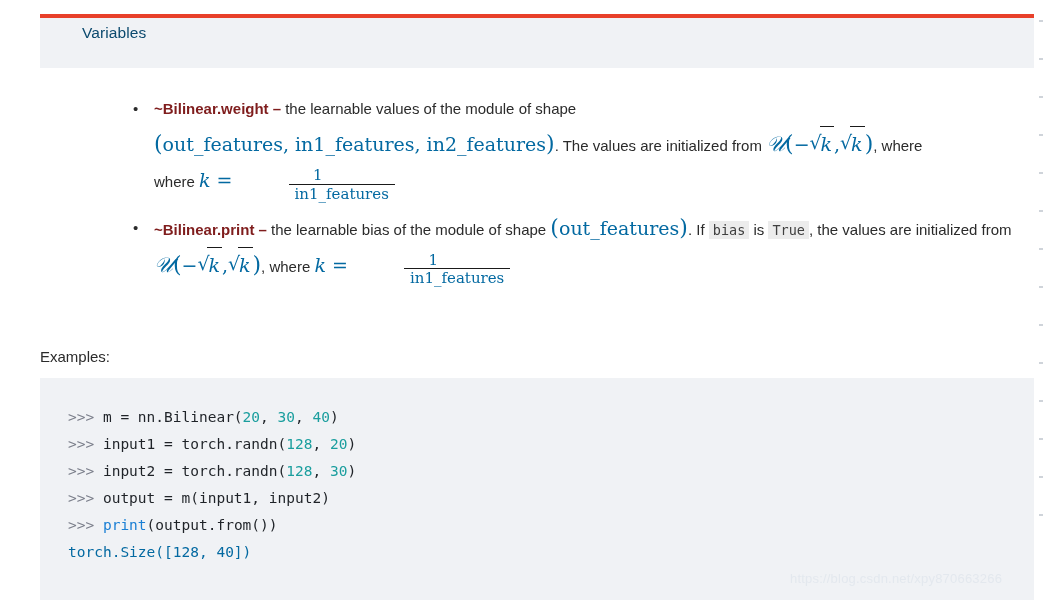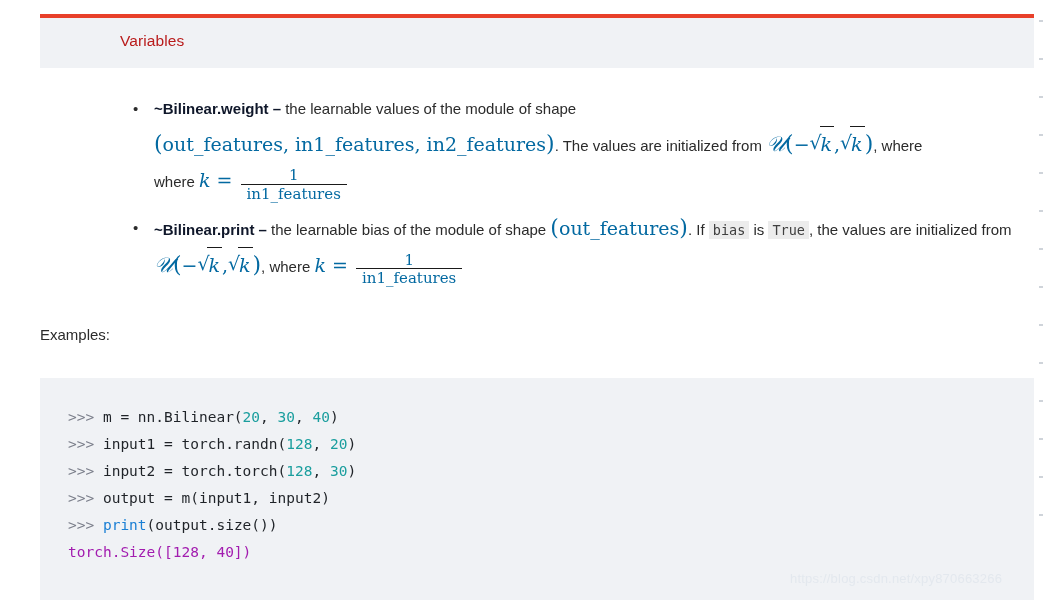--- a/index.html
+++ b/index.html
@@ -20,25 +20,24 @@
   .vars-band {
     position: absolute;
     left: 40px; top: 14px;
     width: 994px; height: 54px;
     background: #f0f2f5;
     border-top: 4px solid #e8402a;
     box-sizing: border-box;
   }
   .vars-title {
     position: absolute;
-    left: 82px; top: 32px;
+    left: 82px; top: 24px;
     font-size: 15.5px;
-    color: #b91c1c;
+    color: #0c4a6e;
     letter-spacing: .1px;
-    margin-left: 38px;
   }
 
   
   .bullets {
     position: absolute;
     left: 128px; top: 92px;
     width: 900px;
   }
   .bullet {
     position: relative;
@@ -48,21 +47,21 @@
     line-height: 34px;
     color: #2b2b2b;
   }
   .bullet .dot {
     position: absolute;
     left: 5px; top: 0;
     line-height: 34px;
     font-size: 15px;
     color: #2b2b2b;
   }
-  .bullet b { font-weight: bold; color: #0f172a; }
+  .bullet b { font-weight: bold; color: #7f1d1d; }
 
   
   code.lit {
     font-family: "DejaVu Sans Mono", "Liberation Mono", monospace;
     font-size: 13.5px;
     background: #ececec;
     color: #404040;
     padding: 1px 4px;
     border-radius: 0;
   }
@@ -101,27 +100,28 @@
     text-align: center;
     line-height: 1.12;
     margin: 0 2px;
   }
   .frac .num { display: block; font-size: 15px; padding: 0 6px; }
   .frac .den {
     display: block;
     font-size: 15px;
     border-top: 1.1px solid #1a1a1a;
     padding: 1px 6px 0 6px;
+    margin-left: 48px;
   }
   .pp { padding: 0 2px; }
 
   
   .examples-label {
     position: absolute;
-    left: 40px; top: 326px;
+    left: 40px; top: 348px;
     font-size: 15px;
     color: #2b2b2b;
   }
 
   
   .codeblock {
     position: absolute;
     left: 40px; top: 378px;
     width: 994px; height: 268px;
     background: #f0f2f5;
@@ -132,21 +132,21 @@
   .codeline {
     font-family: "DejaVu Sans Mono", "Liberation Mono", monospace;
     font-size: 14.5px;
     line-height: 27px;
     white-space: pre;
     color: #1f2328;
   }
   .tok-prompt  { color: #7b7f8b; }
   .tok-num     { color: #1a9e9e; }
   .tok-builtin { color: #1a7fd4; }
-  .tok-out     { color: #a21caf; }
+  .tok-out     { color: #0369a1; }
 
   
   .watermark {
     position: absolute;
     left: 790px; top: 571px;
     font-size: 13px;
     color: #e3e8ee;
     font-family: "Liberation Sans", sans-serif;
     letter-spacing: .2px;
     white-space: nowrap;
@@ -199,23 +199,23 @@
       <span class="m"><span class="cal">𝒰</span><span class="paren">(</span><span>−</span><span class="sqrt"><span class="rad">k</span></span><span>,</span><span class="sqrt"><span class="rad">k</span></span><span class="paren">)</span></span><span>, where</span>
       <span class="m"><span class="it">k</span> <span>=</span> <span class="frac"><span class="num">1</span><span class="den">in1_features</span></span></span>
     </div>
   </div>
 
   <div class="examples-label">Examples:</div>
 
   <div class="codeblock" id="codeblock">
       <div class="codeline"><span class="tok-prompt">&gt;&gt;&gt; </span><span>m = nn.Bilinear(</span><span class="tok-num">20</span><span>, </span><span class="tok-num">30</span><span>, </span><span class="tok-num">40</span><span>)</span></div>
       <div class="codeline"><span class="tok-prompt">&gt;&gt;&gt; </span><span>input1 = torch.randn(</span><span class="tok-num">128</span><span>, </span><span class="tok-num">20</span><span>)</span></div>
-      <div class="codeline"><span class="tok-prompt">&gt;&gt;&gt; </span><span>input2 = torch.torch(</span><span class="tok-num">128</span><span>, </span><span class="tok-num">30</span><span>)</span></div>
+      <div class="codeline"><span class="tok-prompt">&gt;&gt;&gt; </span><span>input2 = torch.randn(</span><span class="tok-num">128</span><span>, </span><span class="tok-num">30</span><span>)</span></div>
       <div class="codeline"><span class="tok-prompt">&gt;&gt;&gt; </span><span>output = m(input1, input2)</span></div>
-      <div class="codeline"><span class="tok-prompt">&gt;&gt;&gt; </span><span class="tok-builtin">print</span><span>(output.size())</span></div>
+      <div class="codeline"><span class="tok-prompt">&gt;&gt;&gt; </span><span class="tok-builtin">print</span><span>(output.from())</span></div>
       <div class="codeline"><span class="tok-out">torch.Size([128, 40])</span></div>
     </div>
 
   <div class="watermark">https://blog.csdn.net/xpy870663266</div>
 
   <div class="edge-dots">
     <i></i>
     <i></i>
     <i></i>
     <i></i>

